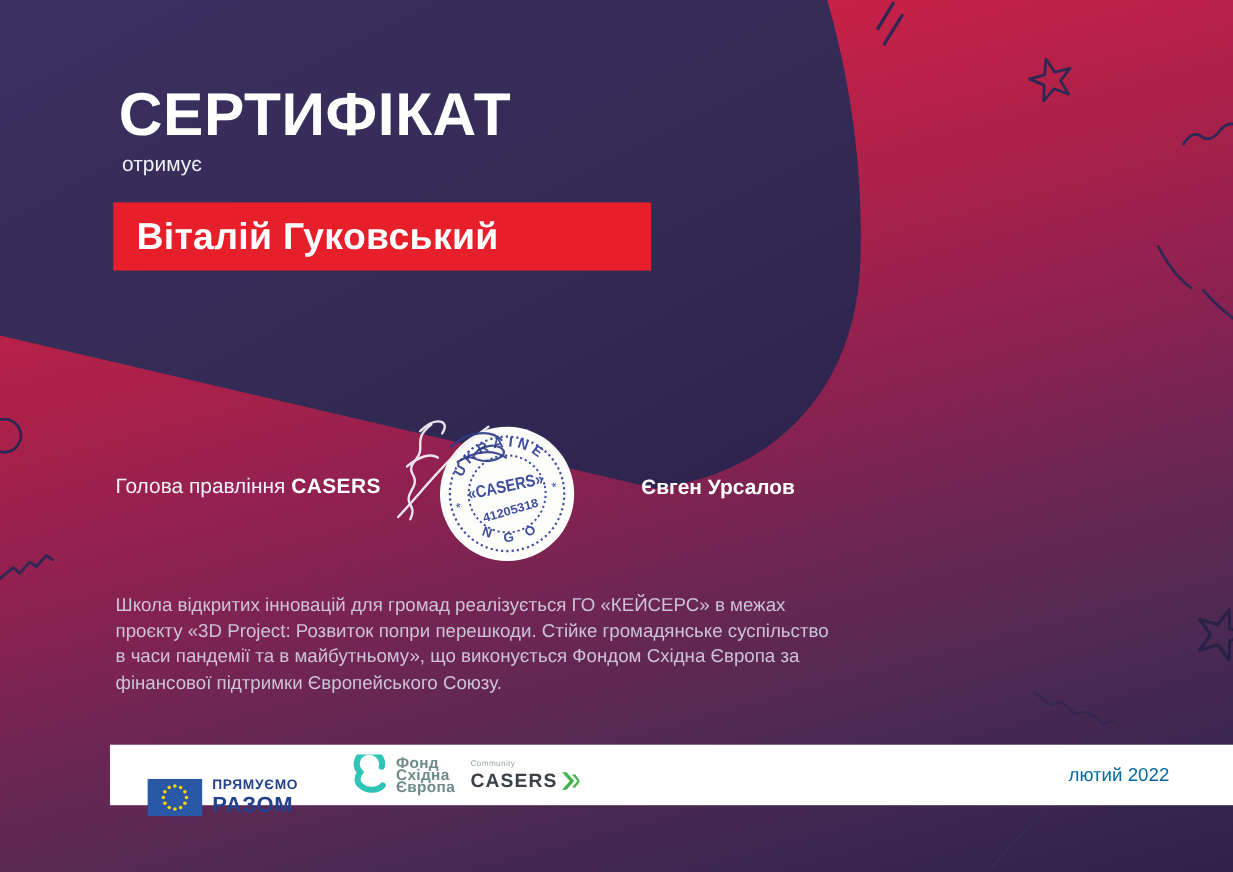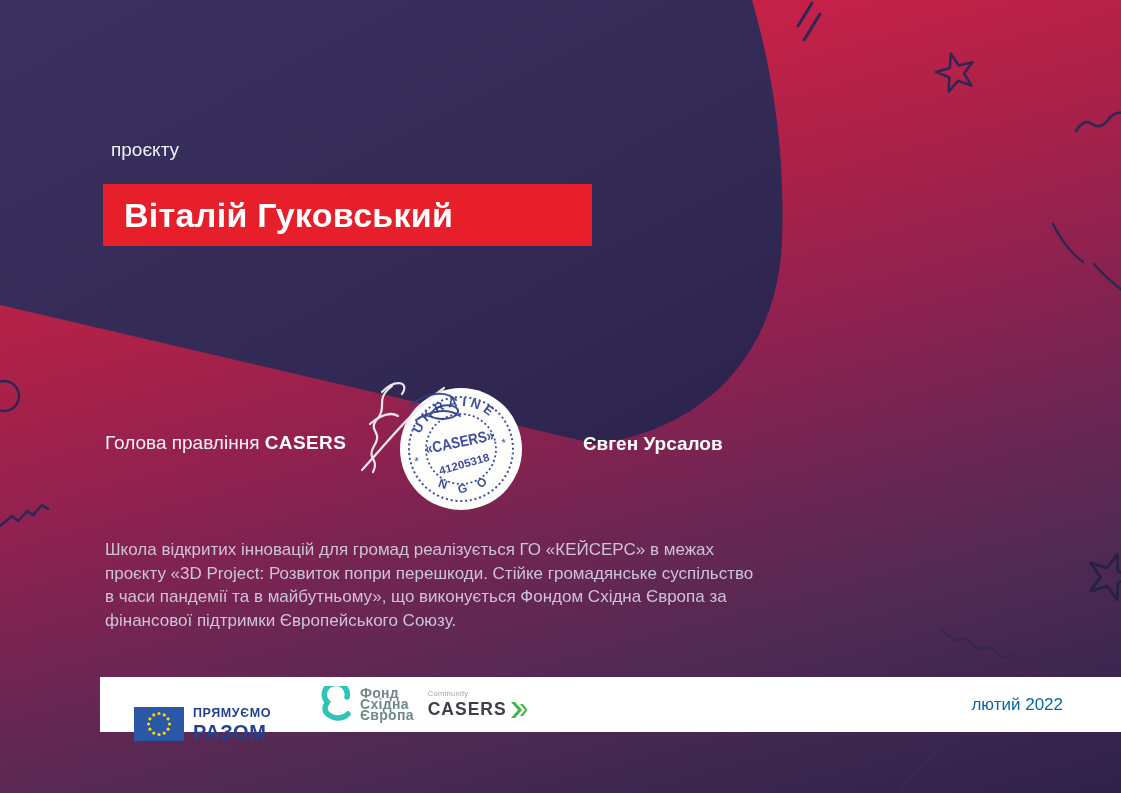--- a/index.html
+++ b/index.html
@@ -27,21 +27,21 @@
   .sign-name { left:583px; top:433px; font-size:19px; font-weight:700; color:#ffffff; }
 
   .stamp-svg { left:396px; top:384px; }
   .sig-svg { left:352px; top:366px; }
 
   .description { left:105px; top:538px; width:650px; margin:0;
     font-size:17px; line-height:23.5px; color:#cdc3d6; font-weight:400; }
 
   .footer { left:100px; top:677px; width:1021px; height:55px; background:#ffffff;
     display:flex; align-items:center; box-sizing:border-box; padding-left:34px; }
-  .eu-group { display:flex; align-items:flex-start;margin-top:40px; }
+  .eu-group { display:flex; align-items:center;margin-top:40px; }
   .eu-text { margin-left:9px; color:#24418f; line-height:1; }
   .eu-text .l1 { font-size:12.5px; font-weight:700; letter-spacing:0.6px; }
   .eu-text .l2 { font-size:20px; font-weight:700; letter-spacing:0.6px; margin-top:2px; }
   .fund-group { display:flex; align-items:center; margin-left:48px; }
   .fund-text { margin-left:7px; color:#6f8b88; font-size:14px; font-weight:700; line-height:11px; letter-spacing:0.3px; }
   .casers-group { display:flex; flex-direction:column; margin-left:14px; }
   .casers-community { font-size:7.5px; color:#9aa3a4; letter-spacing:0.3px; margin-bottom:1px; }
   .casers-row { display:flex; align-items:center; }
   .casers-name { font-size:17.5px; font-weight:700; color:#3c4148; letter-spacing:1px; }
   .date { margin-left:auto; margin-right:58px; font-size:17px; color:#0369a1; }
@@ -77,21 +77,22 @@
     </g>
     <circle cx="4" cy="396" r="15" fill="none" stroke="#2e2754" stroke-width="2.5"></circle>
     <path d="M0,526 L12,516 L18,521 L27,511 L33,515 L42,505 L48,509" fill="none" stroke="#2e2754" stroke-width="2.5" stroke-linecap="round" stroke-linejoin="round"></path>
     <g transform="translate(1110,577) rotate(18) scale(1.2)" opacity="0.9">
       <path d="M0,-20 L4.7,-6.5 L19,-6.2 L7.6,2.5 L11.8,16.2 L0,8 L-11.8,16.2 L-7.6,2.5 L-19,-6.2 L-4.7,-6.5 Z" fill="none" stroke="#241f46" stroke-width="2.3" stroke-linejoin="round"></path>
     </g>
     <path d="M941,630 L956,641 L965,638 L978,649 L989,647 L1003,658 L1012,655" fill="none" stroke="#2c2450" stroke-width="2.5" opacity="0.6" stroke-linecap="round"></path>
     <path d="M900,790 L958,726" stroke="#3a2f5c" stroke-width="2.5" opacity="0.5"></path>
   </svg>
 
-  <div class="abs receives">проєкту</div>
+  <h1 class="abs title">СЕРТИФІКАТ</h1>
+  <div class="abs receives">отримує</div>
 
   <div class="abs name-banner">
     <span>Віталій Гуковський</span>
   </div>
 
 
   <div class="abs sign-role"><span>Голова правління</span>&nbsp;<b>CASERS</b></div>
   <div class="abs sign-name">Євген Урсалов</div>
 
   <svg class="abs stamp-svg" width="130" height="130" viewBox="0 0 130 130">

